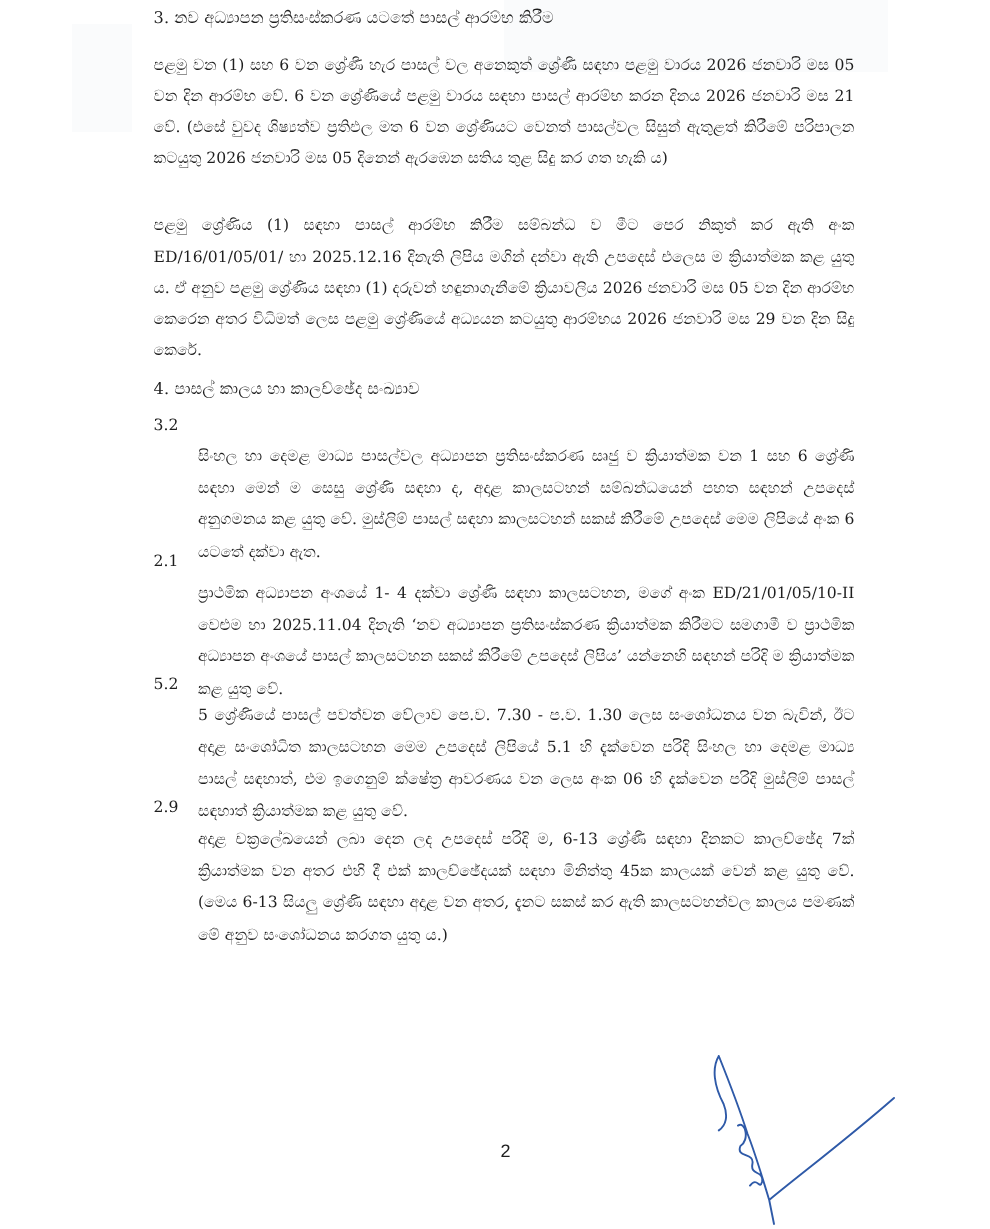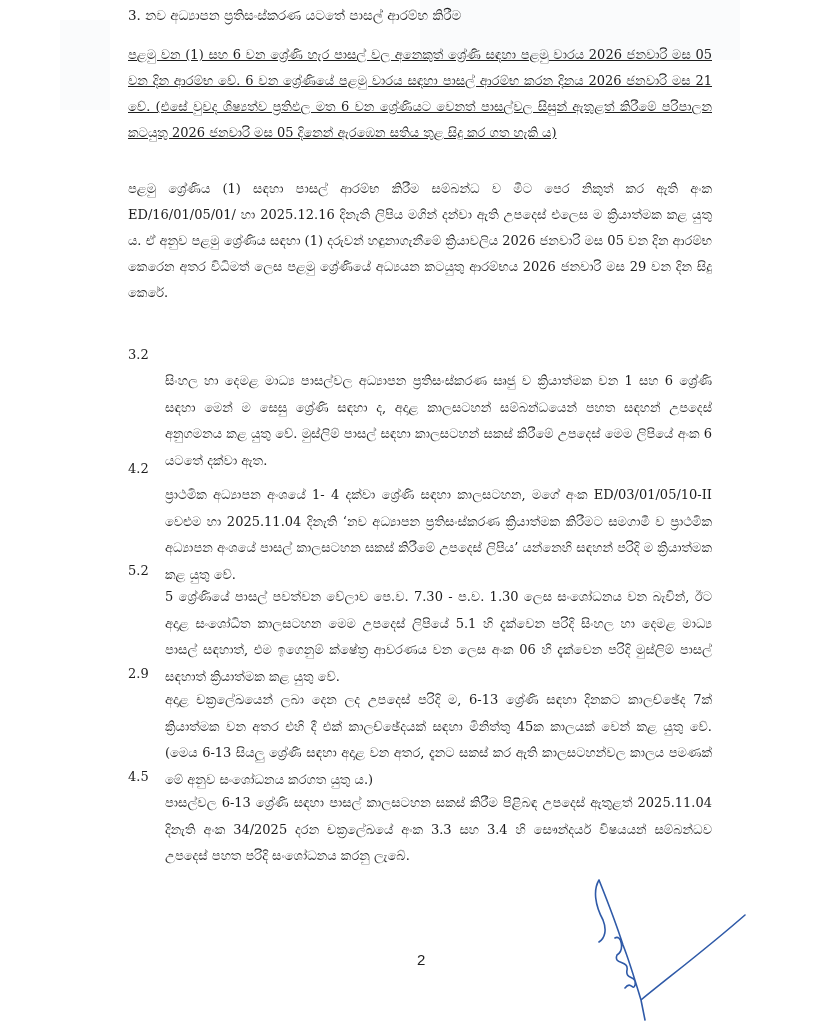--- a/index.html
+++ b/index.html
@@ -20,49 +20,46 @@
 </head>
 <body>
 
 <div class="page">
 
   <div class="scan-ghost" style="left:420px;top:0;width:320px;height:60px;"></div>
   <div class="scan-ghost" style="left:60px;top:20px;width:50px;height:90px;"></div>
 
   <div class="heading" style="top:6px;">3. නව අධ්‍යාපන ප්‍රතිසංස්කරණ යටතේ පාසල් ආරම්භ කිරීම</div>
 
-  <div class="para" style="top:42px;text-decoration:underline;">පළමු වන (1)  සහ 6 වන ශ්‍රේණි හැර පාසල් වල අනෙකුත් ශ්‍රේණි සඳහා පළමු වාරය 2026 ජනවාරි මස 05 වන දින ආරම්භ වේ. 6 වන ශ්‍රේණියේ පළමු වාරය සඳහා පාසල් ආරම්භ කරන දිනය 2026 ජනවාරි මස 21 වේ. (එසේ වුවද ශිෂ්‍යත්ව ප්‍රතිඵල මත 6 වන ශ්‍රේණියට වෙනත් පාසල්වල සිසුන් ඇතුළත් කිරීමේ පරිපාලන කටයුතු 2026 ජනවාරි මස 05 දිනෙන් ඇරඹෙන සතිය  තුළ සිදු කර ගත හැකි ය)</div>
+  <div class="para" style="top:42px;">පළමු වන (1)  සහ 6 වන ශ්‍රේණි හැර පාසල් වල අනෙකුත් ශ්‍රේණි සඳහා පළමු වාරය 2026 ජනවාරි මස 05 වන දින ආරම්භ වේ. 6 වන ශ්‍රේණියේ පළමු වාරය සඳහා පාසල් ආරම්භ කරන දිනය 2026 ජනවාරි මස 21 වේ. (එසේ වුවද ශිෂ්‍යත්ව ප්‍රතිඵල මත 6 වන ශ්‍රේණියට වෙනත් පාසල්වල සිසුන් ඇතුළත් කිරීමේ පරිපාලන කටයුතු 2026 ජනවාරි මස 05 දිනෙන් ඇරඹෙන සතිය  තුළ සිදු කර ගත හැකි ය)</div>
 
   <div class="para" style="top:176px;">පළමු ශ්‍රේණිය (1) සඳහා පාසල් ආරම්භ කිරීම සම්බන්ධ ව මීට පෙර නිකුත් කර ඇති අංක ED/16/01/05/01/ හා 2025.12.16 දිනැති ලිපිය මගින් දන්වා ඇති උපදෙස් එලෙස ම ක්‍රියාත්මක කළ යුතු ය. ඒ අනුව පළමු ශ්‍රේණිය සඳහා (1) දරුවන් හඳුනාගැනීමේ ක්‍රියාවලිය 2026 ජනවාරි මස 05 වන දින ආරම්භ කෙරෙන අතර විධිමත් ලෙස පළමු ශ්‍රේණියේ අධ්‍යයන කටයුතු ආරම්භය 2026 ජනවාරි මස 29 වන දින සිදු කෙරේ.</div>
 
+  <div class="heading" style="top:315px;">4. පාසල් කාලය හා කාලච්ඡේද සංඛ්‍යාව</div>
 
   <div class="item" style="top:342px;">
     <span class="num">3.2</span>
     <span class="txt">සිංහල හා දෙමළ මාධ්‍ය පාසල්වල අධ්‍යාපන ප්‍රතිසංස්කරණ සෘජු ව ක්‍රියාත්මක වන 1 සහ 6 ශ්‍රේණි සඳහා මෙන් ම සෙසු ශ්‍රේණි සඳහා ද, අදාළ කාලසටහන් සම්බන්ධයෙන් පහත සඳහන් උපදෙස් අනුගමනය කළ යුතු වේ. මුස්ලිම් පාසල් සඳහා කාලසටහන් සකස් කිරීමේ උපදෙස් මෙම ලිපියේ අංක 6 යටතේ  දක්වා ඇත.</span>
   </div>
 
   <div class="item" style="top:456px;">
-    <span class="num">4.2</span>
-    <span class="txt">ප්‍රාථමික අධ්‍යාපන අංශයේ 1- 4 දක්වා ශ්‍රේණි සඳහා කාලසටහන, මගේ අංක ED/03/01/05/10-II වෙළුම හා 2025.11.04 දිනැති ‘නව අධ්‍යාපන ප්‍රතිසංස්කරණ ක්‍රියාත්මක කිරීමට සමගාමී ව ප්‍රාථමික අධ්‍යාපන අංශයේ පාසල් කාලසටහන සකස් කිරීමේ උපදෙස් ලිපිය’ යන්නෙහි සඳහන් පරිදි ම ක්‍රියාත්මක කළ යුතු වේ.</span>
+    <span class="num">2.1</span>
+    <span class="txt">ප්‍රාථමික අධ්‍යාපන අංශයේ 1- 4 දක්වා ශ්‍රේණි සඳහා කාලසටහන, මගේ අංක ED/21/01/05/10-II වෙළුම හා 2025.11.04 දිනැති ‘නව අධ්‍යාපන ප්‍රතිසංස්කරණ ක්‍රියාත්මක කිරීමට සමගාමී ව ප්‍රාථමික අධ්‍යාපන අංශයේ පාසල් කාලසටහන සකස් කිරීමේ උපදෙස් ලිපිය’ යන්නෙහි සඳහන් පරිදි ම ක්‍රියාත්මක කළ යුතු වේ.</span>
   </div>
 
   <div class="item" style="top:558px;">
     <span class="num">5.2</span>
     <span class="txt">5 ශ්‍රේණියේ පාසල් පවත්වන වේලාව පෙ.ව. 7.30 - ප.ව. 1.30 ලෙස සංශෝධනය වන බැවින්, ඊට අදාළ සංශෝධිත කාලසටහන මෙම උපදෙස් ලිපියේ 5.1 හි දැක්වෙන පරිදි සිංහල හා දෙමළ මාධ්‍ය පාසල් සඳහාත්, එම ඉගෙනුම් ක්ෂේත්‍ර ආවරණය වන ලෙස අංක 06 හි දැක්වෙන පරිදි මුස්ලිම් පාසල් සඳහාත් ක්‍රියාත්මක කළ යුතු වේ.</span>
   </div>
 
   <div class="item" style="top:661px;">
     <span class="num">2.9</span>
     <span class="txt">අදාළ චක්‍රලේඛයෙන් ලබා දෙන ලද උපදෙස් පරිදි ම, 6-13 ශ්‍රේණි සඳහා  දිනකට කාලච්ඡේද 7ක් ක්‍රියාත්මක වන අතර එහි දී එක් කාලච්ඡේදයක් සඳහා මිනිත්තු 45ක කාලයක්  වෙන් කළ යුතු වේ. (මෙය 6-13 සියලු ශ්‍රේණි සඳහා අදාළ වන අතර, දැනට සකස් කර ඇති කාලසටහන්වල කාලය පමණක් මේ අනුව සංශෝධනය කරගත යුතු ය.)</span>
   </div>
 
-  <div class="item" style="top:764px;">
-    <span class="num">4.5</span>
-    <span class="txt">පාසල්වල 6-13 ශ්‍රේණි සඳහා පාසල් කාලසටහන සකස් කිරීම පිළිබඳ උපදෙස් ඇතුළත් 2025.11.04 දිනැති අංක 34/2025 දරන චක්‍රලේඛයේ අංක 3.3 සහ 3.4 හි සෞන්දර්ය විෂයයන් සම්බන්ධව උපදෙස් පහත පරිදි සංශෝධනය කරනු ලැබේ.</span>
-  </div>
 
   <div class="page-number">2</div>
 
   <svg class="signature" viewBox="0 0 180 170">
     <path d="M14 20 C 8 30, 10 45, 18 60 C 22 70, 20 78, 14 82
              M 14 20 C 20 35, 30 60, 38 85 C 44 100, 50 120, 56 140 L 60 160
              M 30 78 C 36 74, 40 90, 32 95 C 28 105, 44 100, 42 110 C 40 120, 52 115, 50 125 C 48 132, 46 120, 40 128
              M 56 140 C 80 120, 120 90, 160 55" fill="none" stroke="#2f5aa8" stroke-width="1.6" stroke-linecap="round" stroke-linejoin="round"></path>
   </svg>
 

